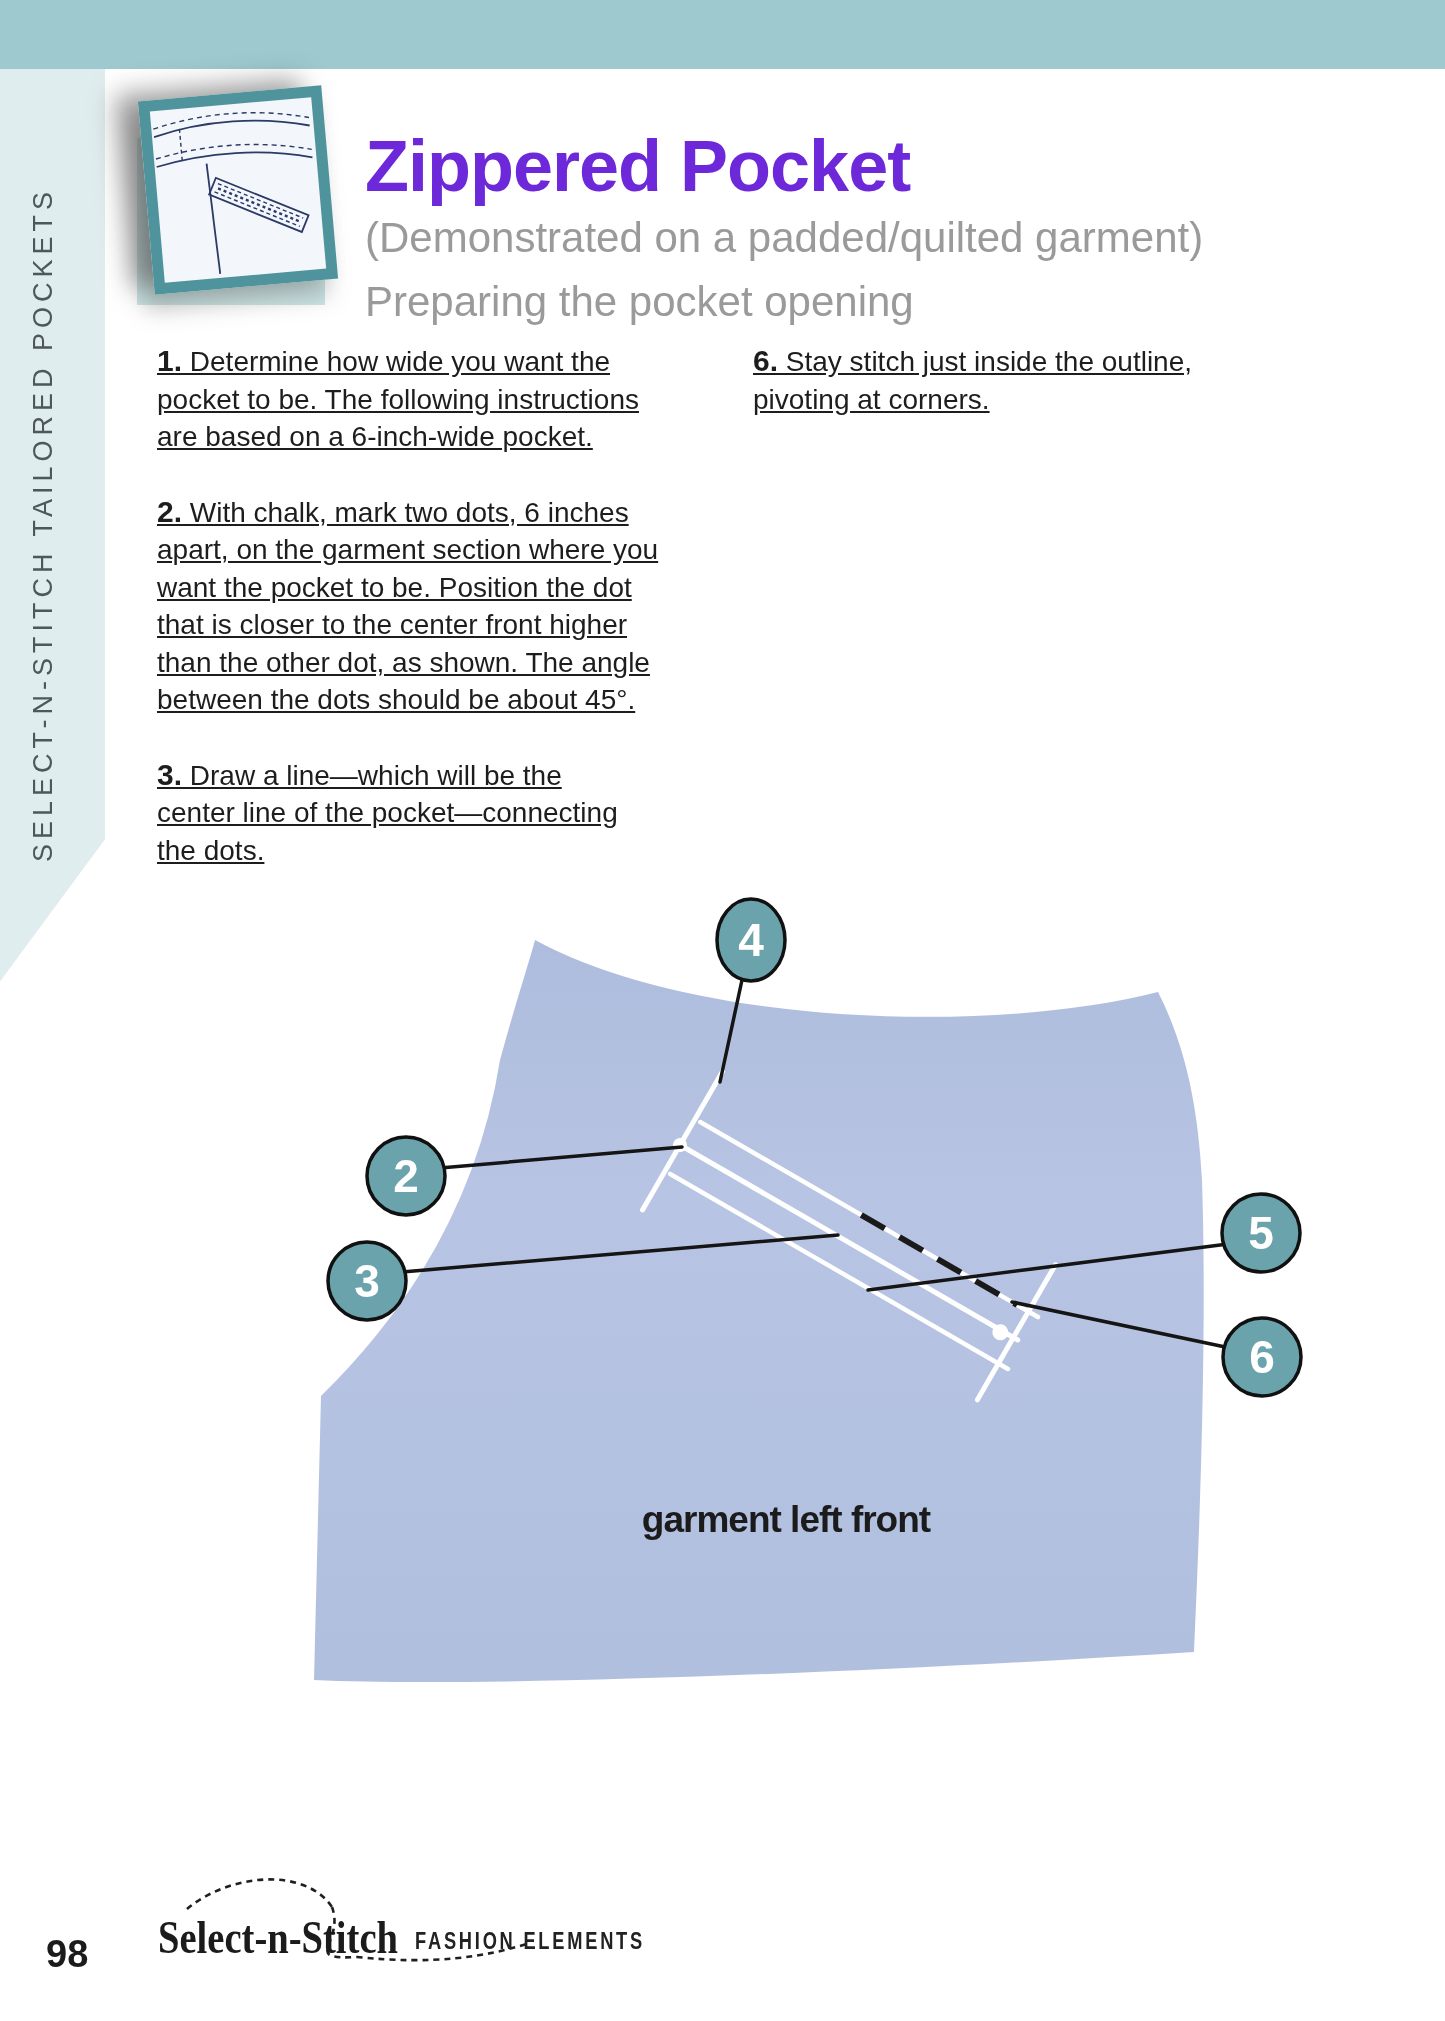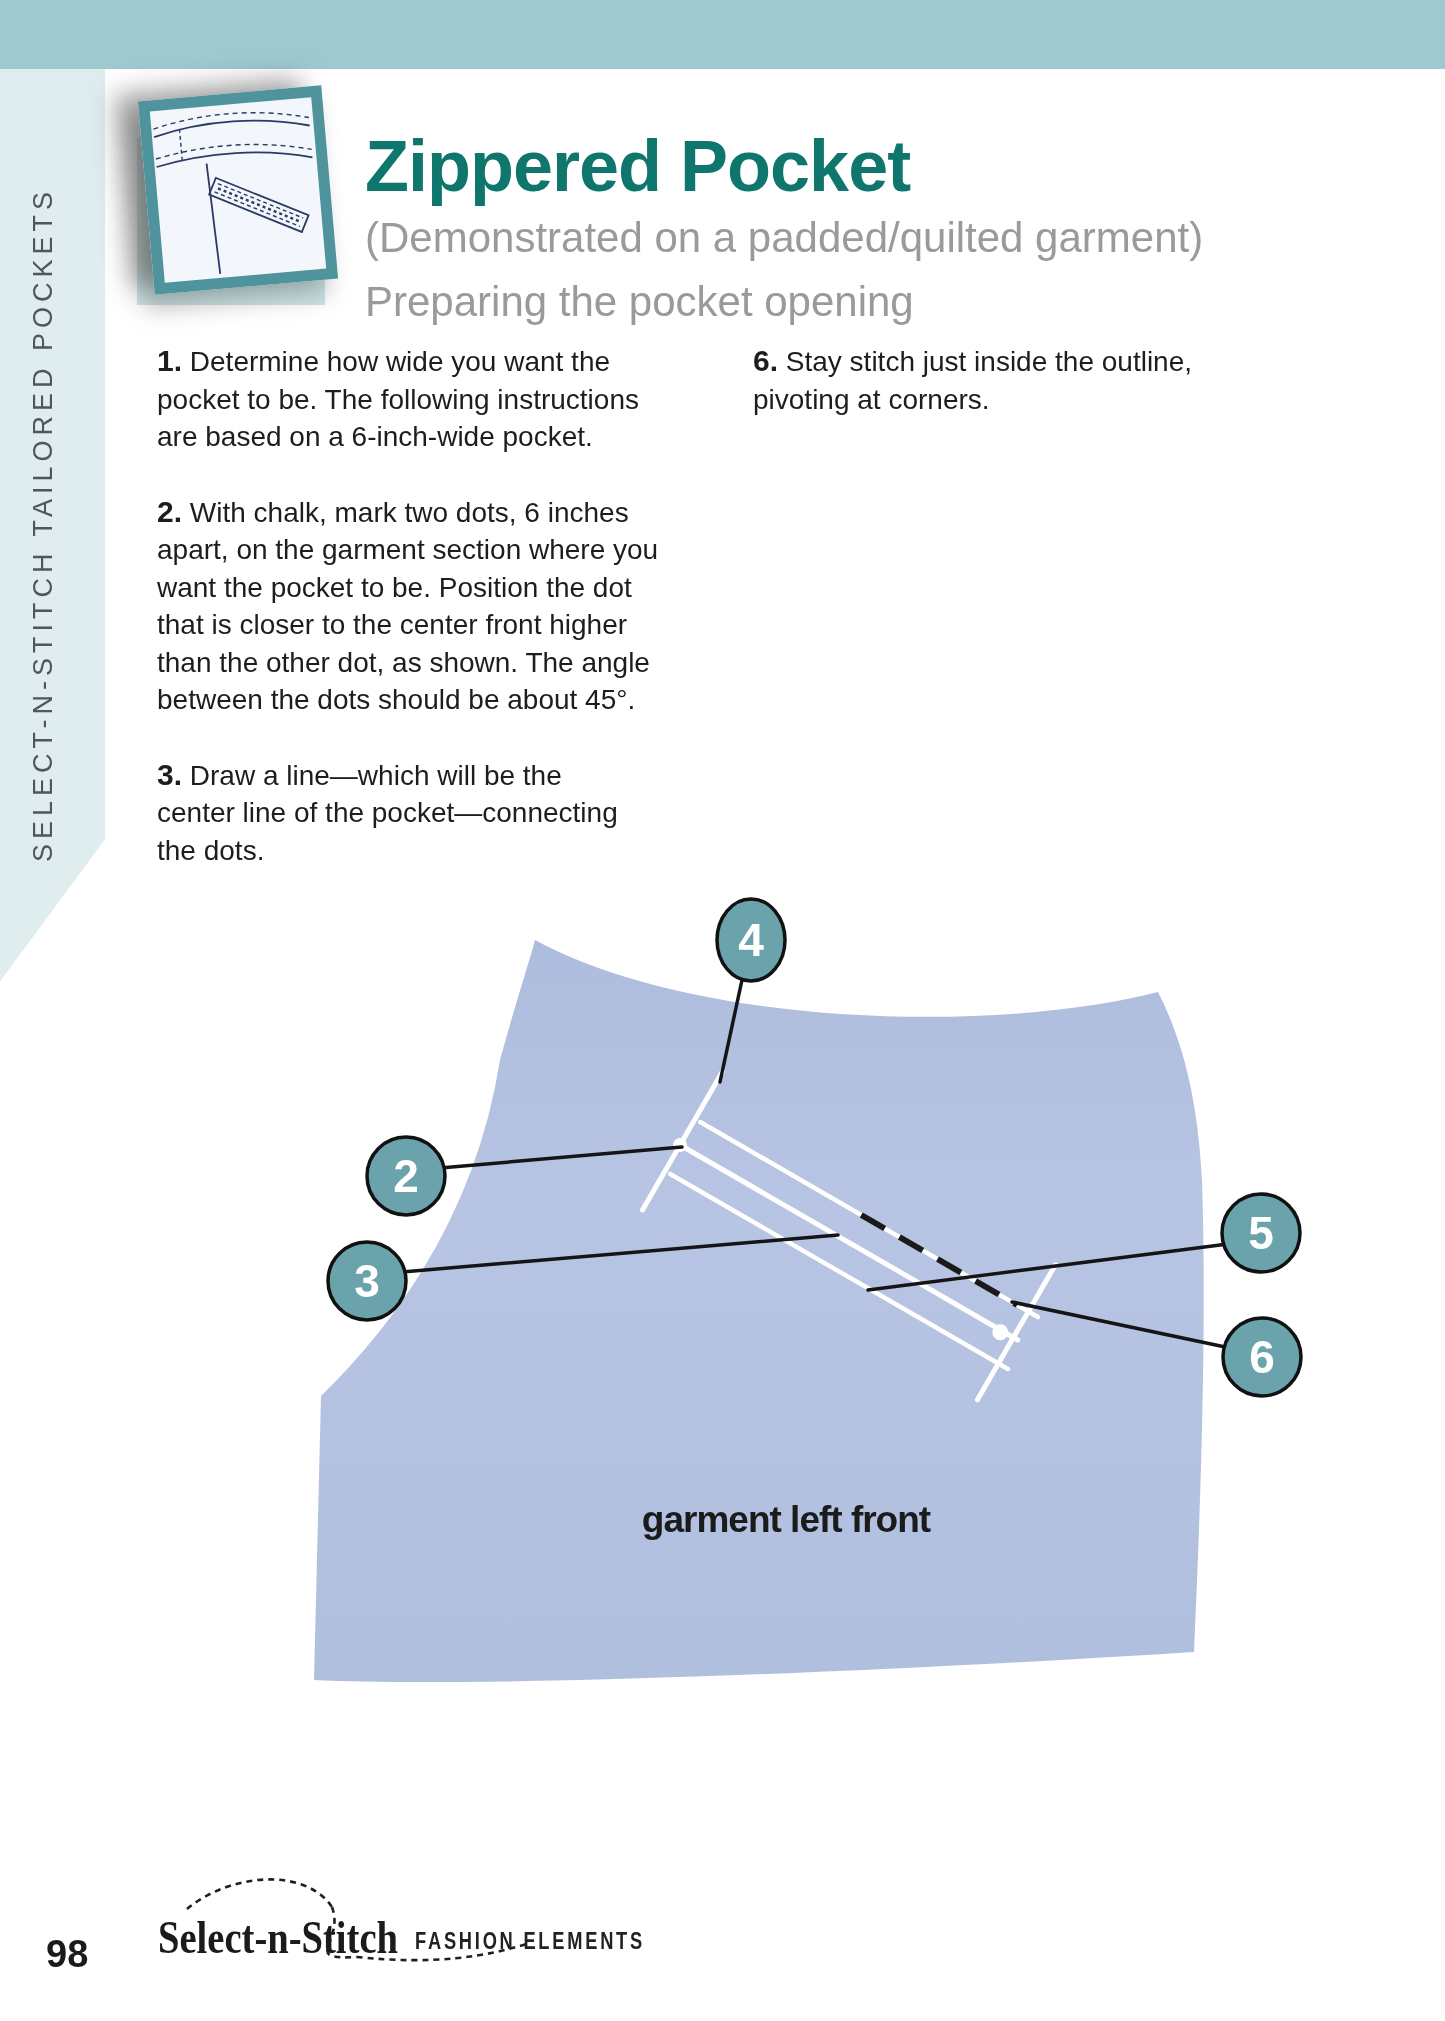--- a/index.html
+++ b/index.html
@@ -19,24 +19,24 @@
   }
   
   .thumb-wrap{position:absolute;left:118px;top:85px;width:240px;height:240px;}
   .thumb-backdrop{position:absolute;left:19px;top:53px;width:188px;height:167px;background:#cde6e6;}
   .thumb-card{
     position:absolute;left:28px;top:8px;width:162px;height:172px;background:#f3f6fb;
     border:11px solid #4f949c;transform:rotate(-5deg);
     box-shadow:-22px -8px 26px rgba(75,75,75,.55), -10px 16px 22px rgba(110,110,110,.35);
   }
   .header-block{position:absolute;left:365px;top:128px;}
-  .page-title{font-size:72px;font-weight:bold;color:#0f766e;letter-spacing:-1px;line-height:76px;margin:0;}
+  .page-title{font-size:72px;font-weight:bold;color:#6d28d9;letter-spacing:-1px;line-height:76px;margin:0;}
   .page-subtitle{font-size:42px;color:#9a9a9a;line-height:60px;margin:4px 0 0 0;}
   
-  .col{position:absolute;top:342px;width:600px;color:#1d1d1d;}
+  .col{position:absolute;top:342px;width:600px;color:#1d1d1d;text-decoration:underline;}
   .col-left{left:157px;}
   .col-right{left:753px;}
   .col p{margin:0 0 37px 0;font-size:28px;line-height:37.5px;white-space:pre-line;}
   .step-num{font-weight:bold;font-size:30px;}
   
   .illus{position:absolute;left:200px;top:680px;width:1140px;height:1030px;}
   
   .footer-pagenum{position:absolute;left:46px;top:1933px;font-size:38px;font-weight:bold;color:#1b1b1b;}
   .footer-logo{position:absolute;left:125px;top:1865px;width:560px;height:130px;}
 </style>

